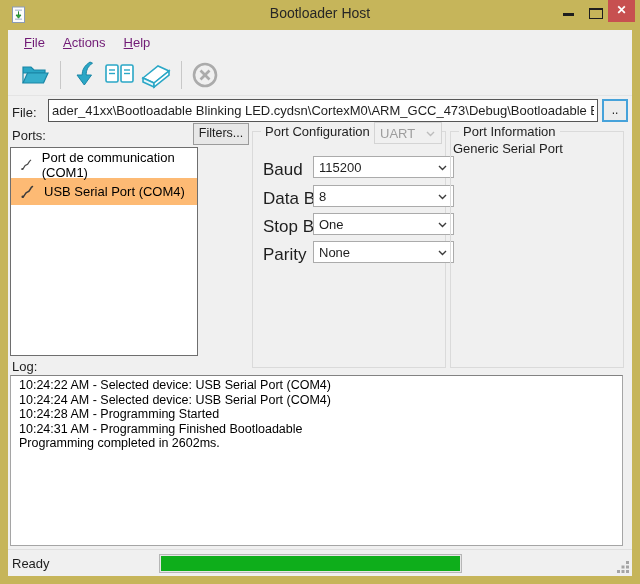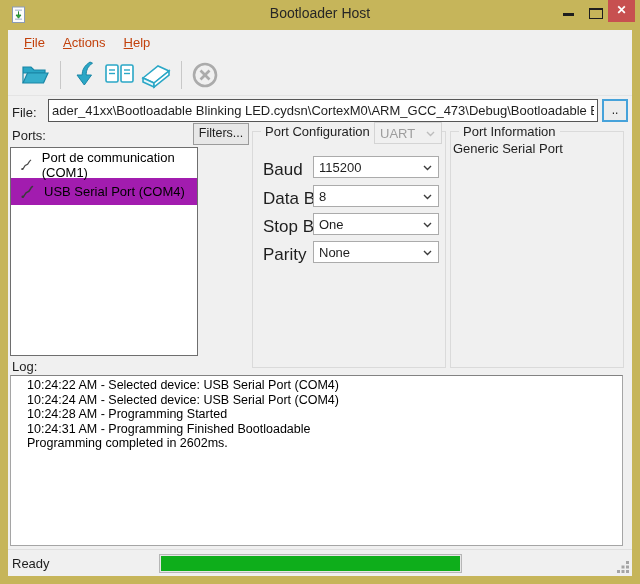--- a/index.html
+++ b/index.html
@@ -25,21 +25,21 @@
                background:#C75050; color:#fff; text-align:center;
                font-size:12px; line-height:21px; font-weight:bold; }
 
   
   .content { position:absolute; left:8px; right:8px; top:30px; bottom:8px;
              background:#F0F0F0; }
 
   
   .menubar { position:absolute; left:0; top:0; right:0; height:25px;
              background:#F0F0F0; display:flex; align-items:center; padding-left:7px; }
-  .menu-item { font-size:13px; color:#c2410c; padding:12px 9px; display:inline-block; }
+  .menu-item { font-size:13px; color:#701a75; padding:12px 9px; display:inline-block; }
   .menu-item::first-letter { text-decoration:underline; }
 
   
   .toolbar { position:absolute; left:0; top:25px; right:0; height:41px;
              display:flex; align-items:center; padding-left:10px;
              border-bottom:1px solid #e4e4e4; background:#F0F0F0; }
   .tool-btn { width:34px; height:32px; display:flex; align-items:center;
               justify-content:center; margin-right:2px; }
   .tool-sep { width:1px; height:28px; background:#c8c8c8; margin:0 6px; }
 
@@ -55,48 +55,48 @@
 
   
   .ports-label { position:absolute; left:4px; top:98px; font-size:13px; color:#1e1e1e; }
   .filters-btn { position:absolute; left:185px; top:93px; width:56px; height:22px;
                  background:#E7E7E7; border:1px solid #9B9B9B; font-size:12.5px;
                  color:#1e1e1e; text-align:center; line-height:19px; }
   .ports-list { position:absolute; left:2px; top:117px; width:188px; height:209px;
                 background:#fff; border:1px solid #6e6e6e; padding-top:3px; }
   .port-item { height:27px; display:flex; align-items:center; gap:9px;
                padding-left:9px; font-size:13px; color:#000; }
-  .port-item.selected { background:#a21caf; }
+  .port-item.selected { background:#fdba74; }
 
   
   .groupbox { position:absolute; border:1px solid #DADADA; }
   .gb-config { left:244px; top:101px; width:194px; height:237px; }
   .gb-info   { left:442px; top:101px; width:174px; height:237px;padding-left:24px; }
   .gb-label { position:absolute; top:-8px; left:8px; background:#F0F0F0;
               padding:0 4px; font-size:13px; color:#1e1e1e; white-space:nowrap; }
 
   
   .combo { position:absolute; height:22px; background:#fff; border:1px solid #ABABAB;
            font-size:13px; color:#1e1e1e; display:flex; align-items:center;
            padding-left:5px; }
   .combo .chev { position:absolute; right:6px; top:8px; }
   .combo.disabled { background:#F0F0F0; border-color:#D4D4D4; color:#9d9d9d; }
   .uart-combo { left:121px; top:-10px; width:68px;text-align:right; }
 
   .cfg-row-label { position:absolute; left:10px; font-size:17px; color:#1e1e1e; }
-  .cfg-combo { left:60px; width:126px; }
+  .cfg-combo { left:60px; width:141px; }
 
   .info-content { position:absolute; left:2px; top:9px; font-size:13px; color:#1e1e1e; }
 
   
   .log-label { position:absolute; left:4px; top:329px; font-size:13px; color:#1e1e1e; }
   .log-box { position:absolute; left:2px; top:345px; width:613px; height:171px;
              background:#fff; border:1px solid #828282; border-left-color:#a5a5a5;
              border-right-color:#a5a5a5; border-bottom-color:#a5a5a5;
-             padding:2px 16px; font-size:12.5px; line-height:14.6px; color:#000;
+             padding:2px 8px; font-size:12.5px; line-height:14.6px; color:#000;
              overflow:hidden; }
 
   
   .statusbar { position:absolute; left:0; right:0; bottom:0; height:27px;
                background:#F0F0F0; border-top:1px solid #dfdfdf; }
   .status-text { position:absolute; left:4px; top:6px; font-size:13px; color:#1e1e1e; }
   .progress { position:absolute; left:151px; top:4px; width:303px; height:19px;
               border:1px solid #B6B6B6; background:#E6E6E6; padding:1px; }
   .progress-fill { height:100%; background:#0EAE1B; }
   .grip { position:absolute; right:2px; bottom:3px; }

